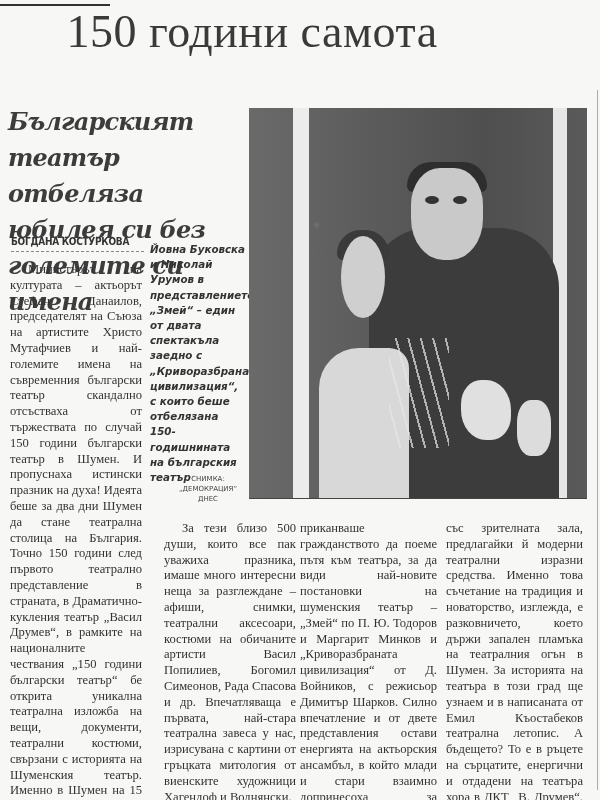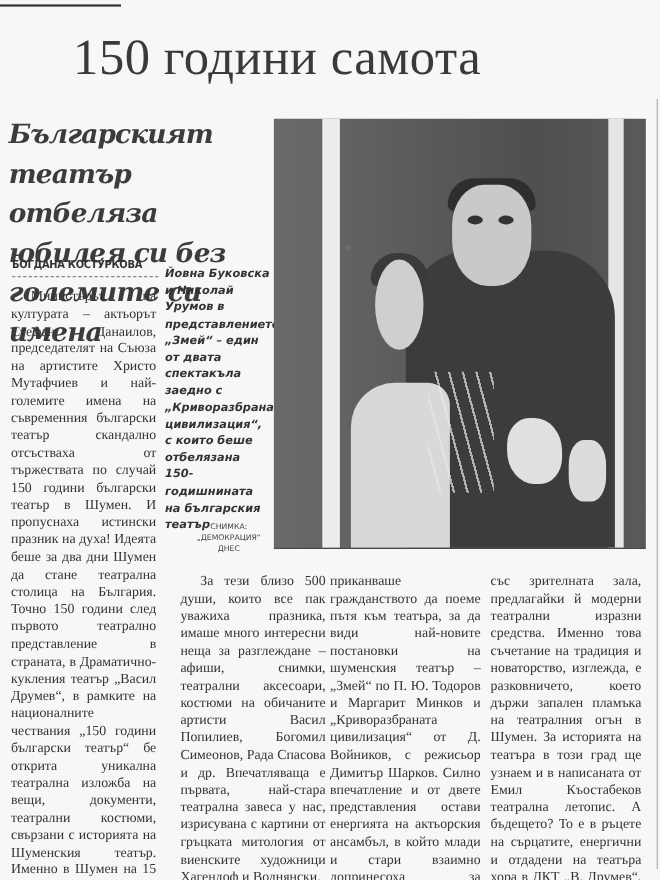--- a/index.html
+++ b/index.html
@@ -3,21 +3,21 @@
 <meta charset="utf-8">
 <style>
   html, body { margin:0; padding:0; }
   body {
     width:600px; height:800px; overflow:hidden;
     background:#f7f7f5; position:relative;
     font-family:"Liberation Serif", serif; color:#2c2c2c;
   }
   .top-rule { position:absolute; left:0; top:4px; width:110px; height:2px; background:#333; }
   .headline {
-    position:absolute; left:0; top:24px; width:504px; text-align:center;
+    position:absolute; left:0; top:4px; width:504px; text-align:center;
     font-family:"Liberation Serif", serif; font-size:46px; color:#3a3a3a;
     letter-spacing:0.5px; line-height:56px;
   }
   .subhead {
     position:absolute; left:8px; top:104px; width:240px;
     font-family:"DejaVu Serif", serif; font-style:italic; font-size:24px;
     line-height:36px; color:#3c3c3c; letter-spacing:-0.8px;
   }
   .byline {
     position:absolute; left:11px; top:236px; width:135px;

